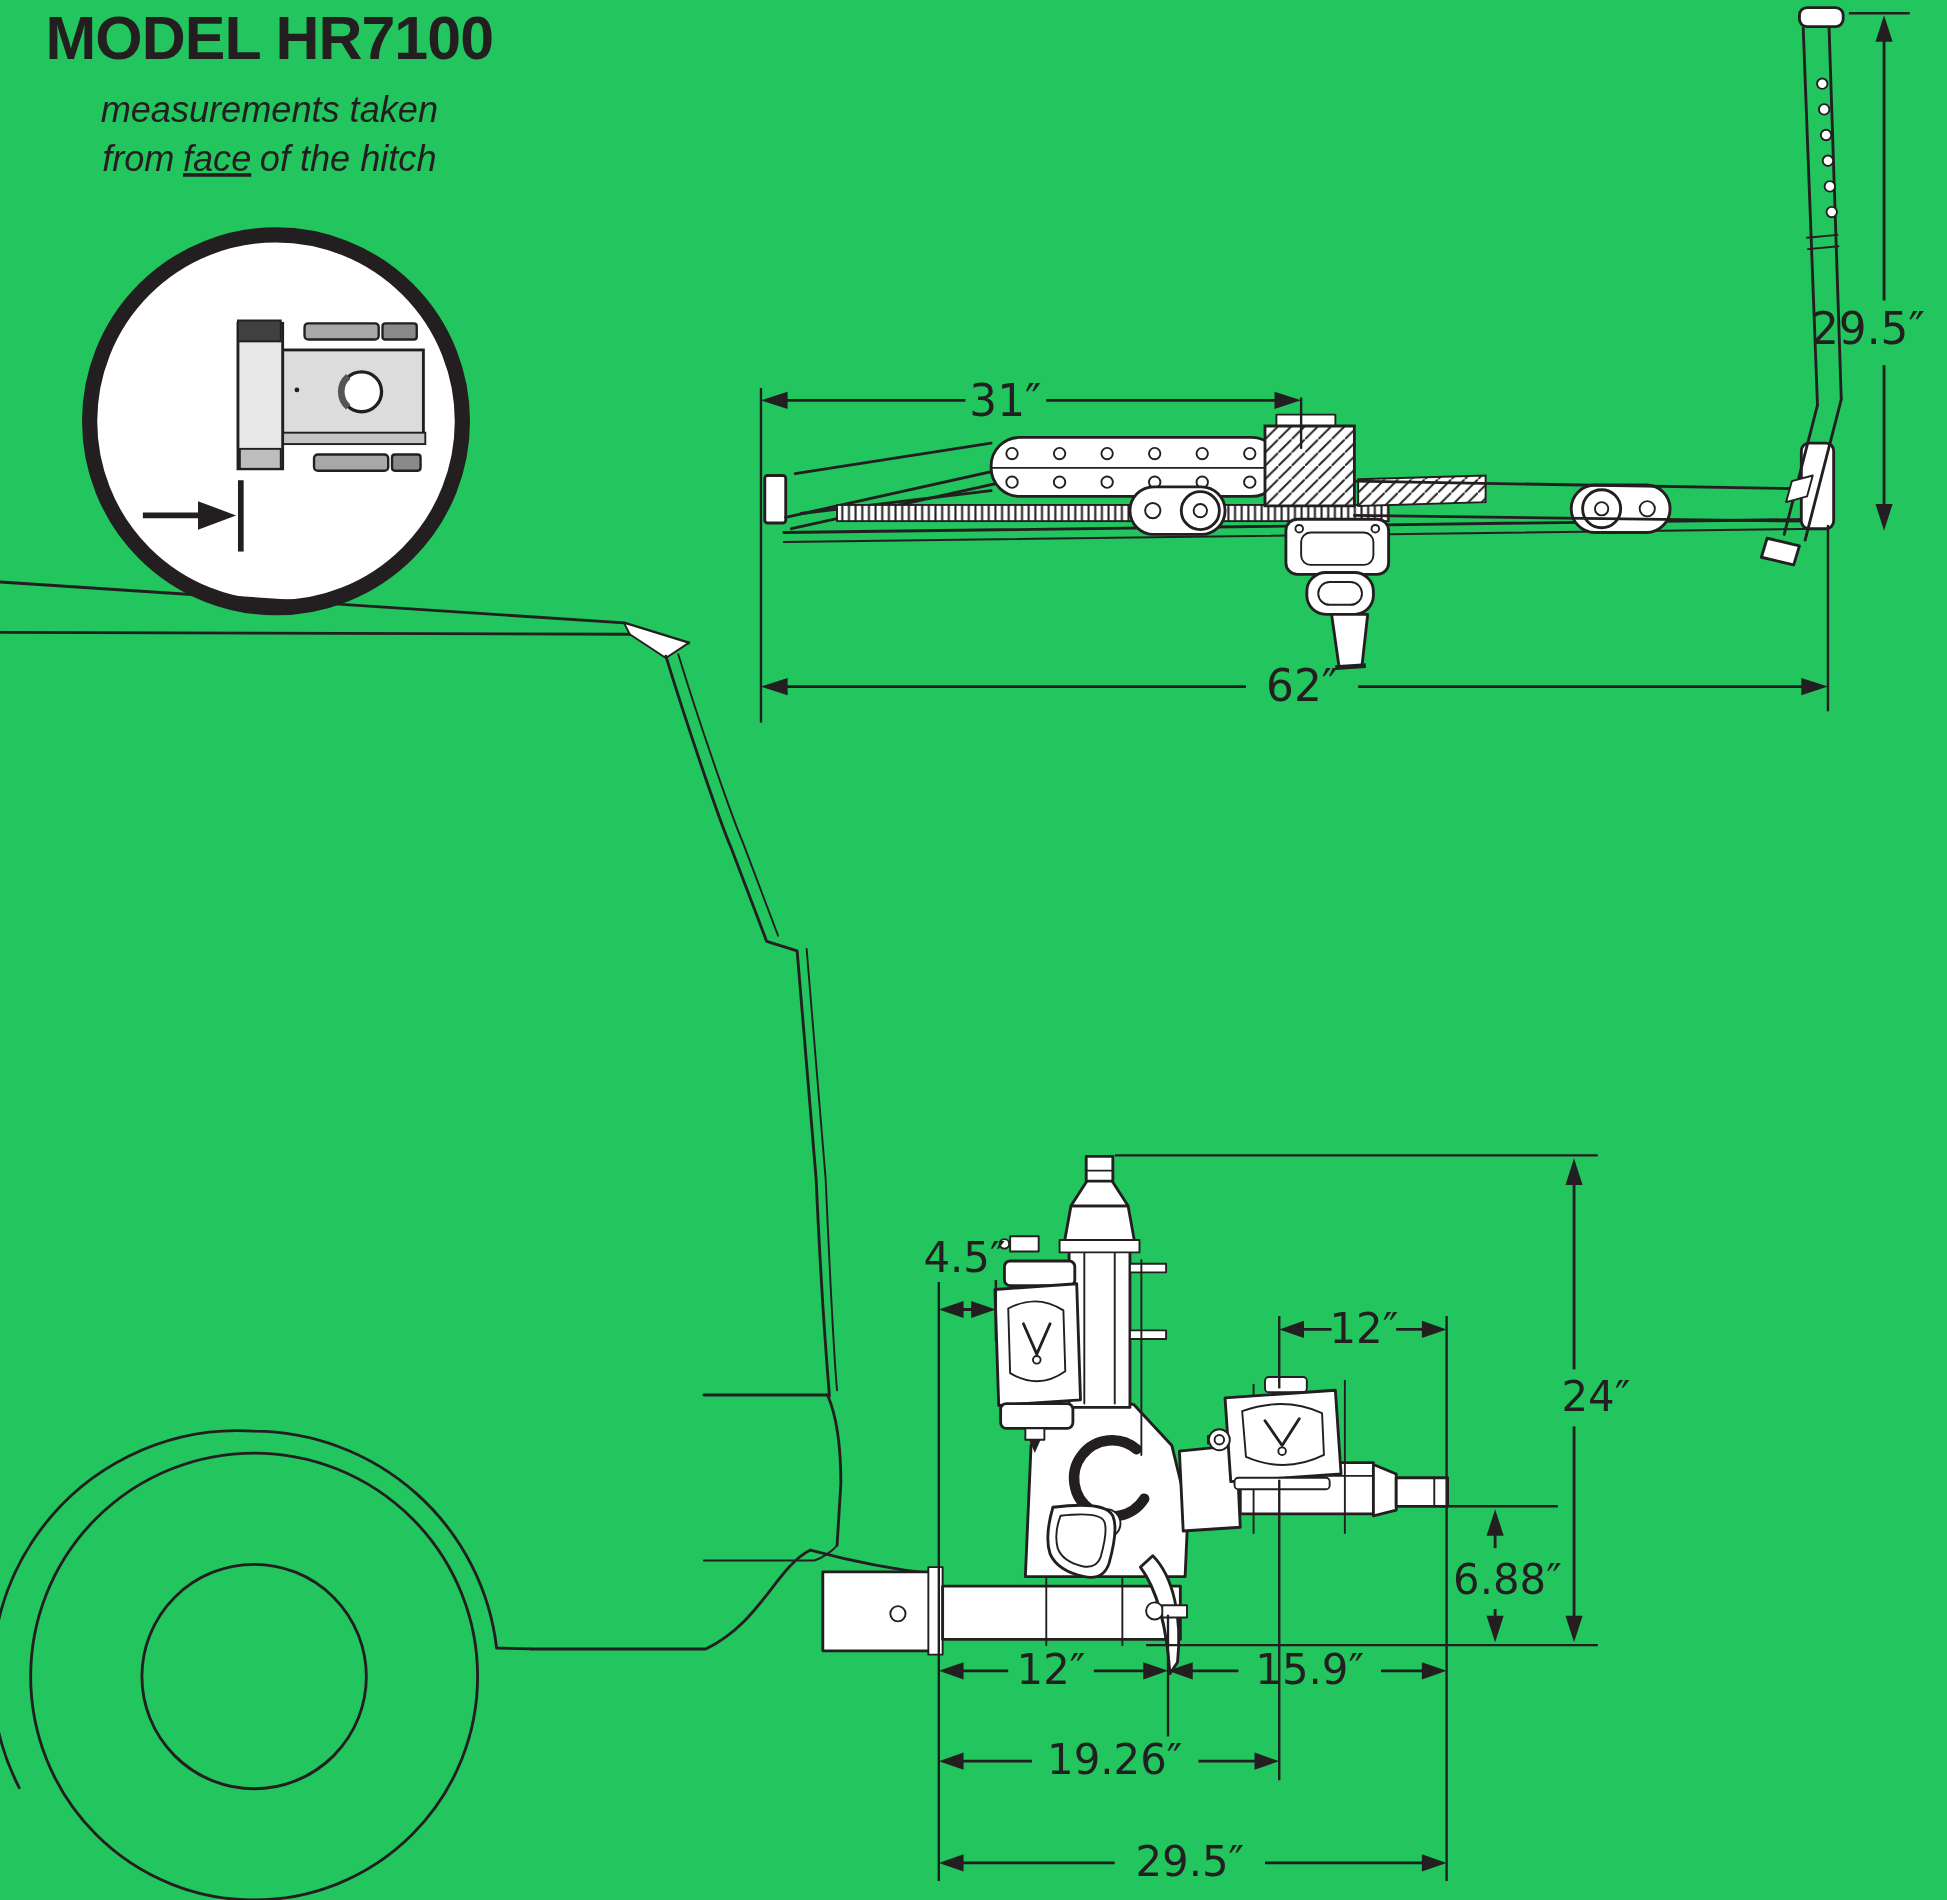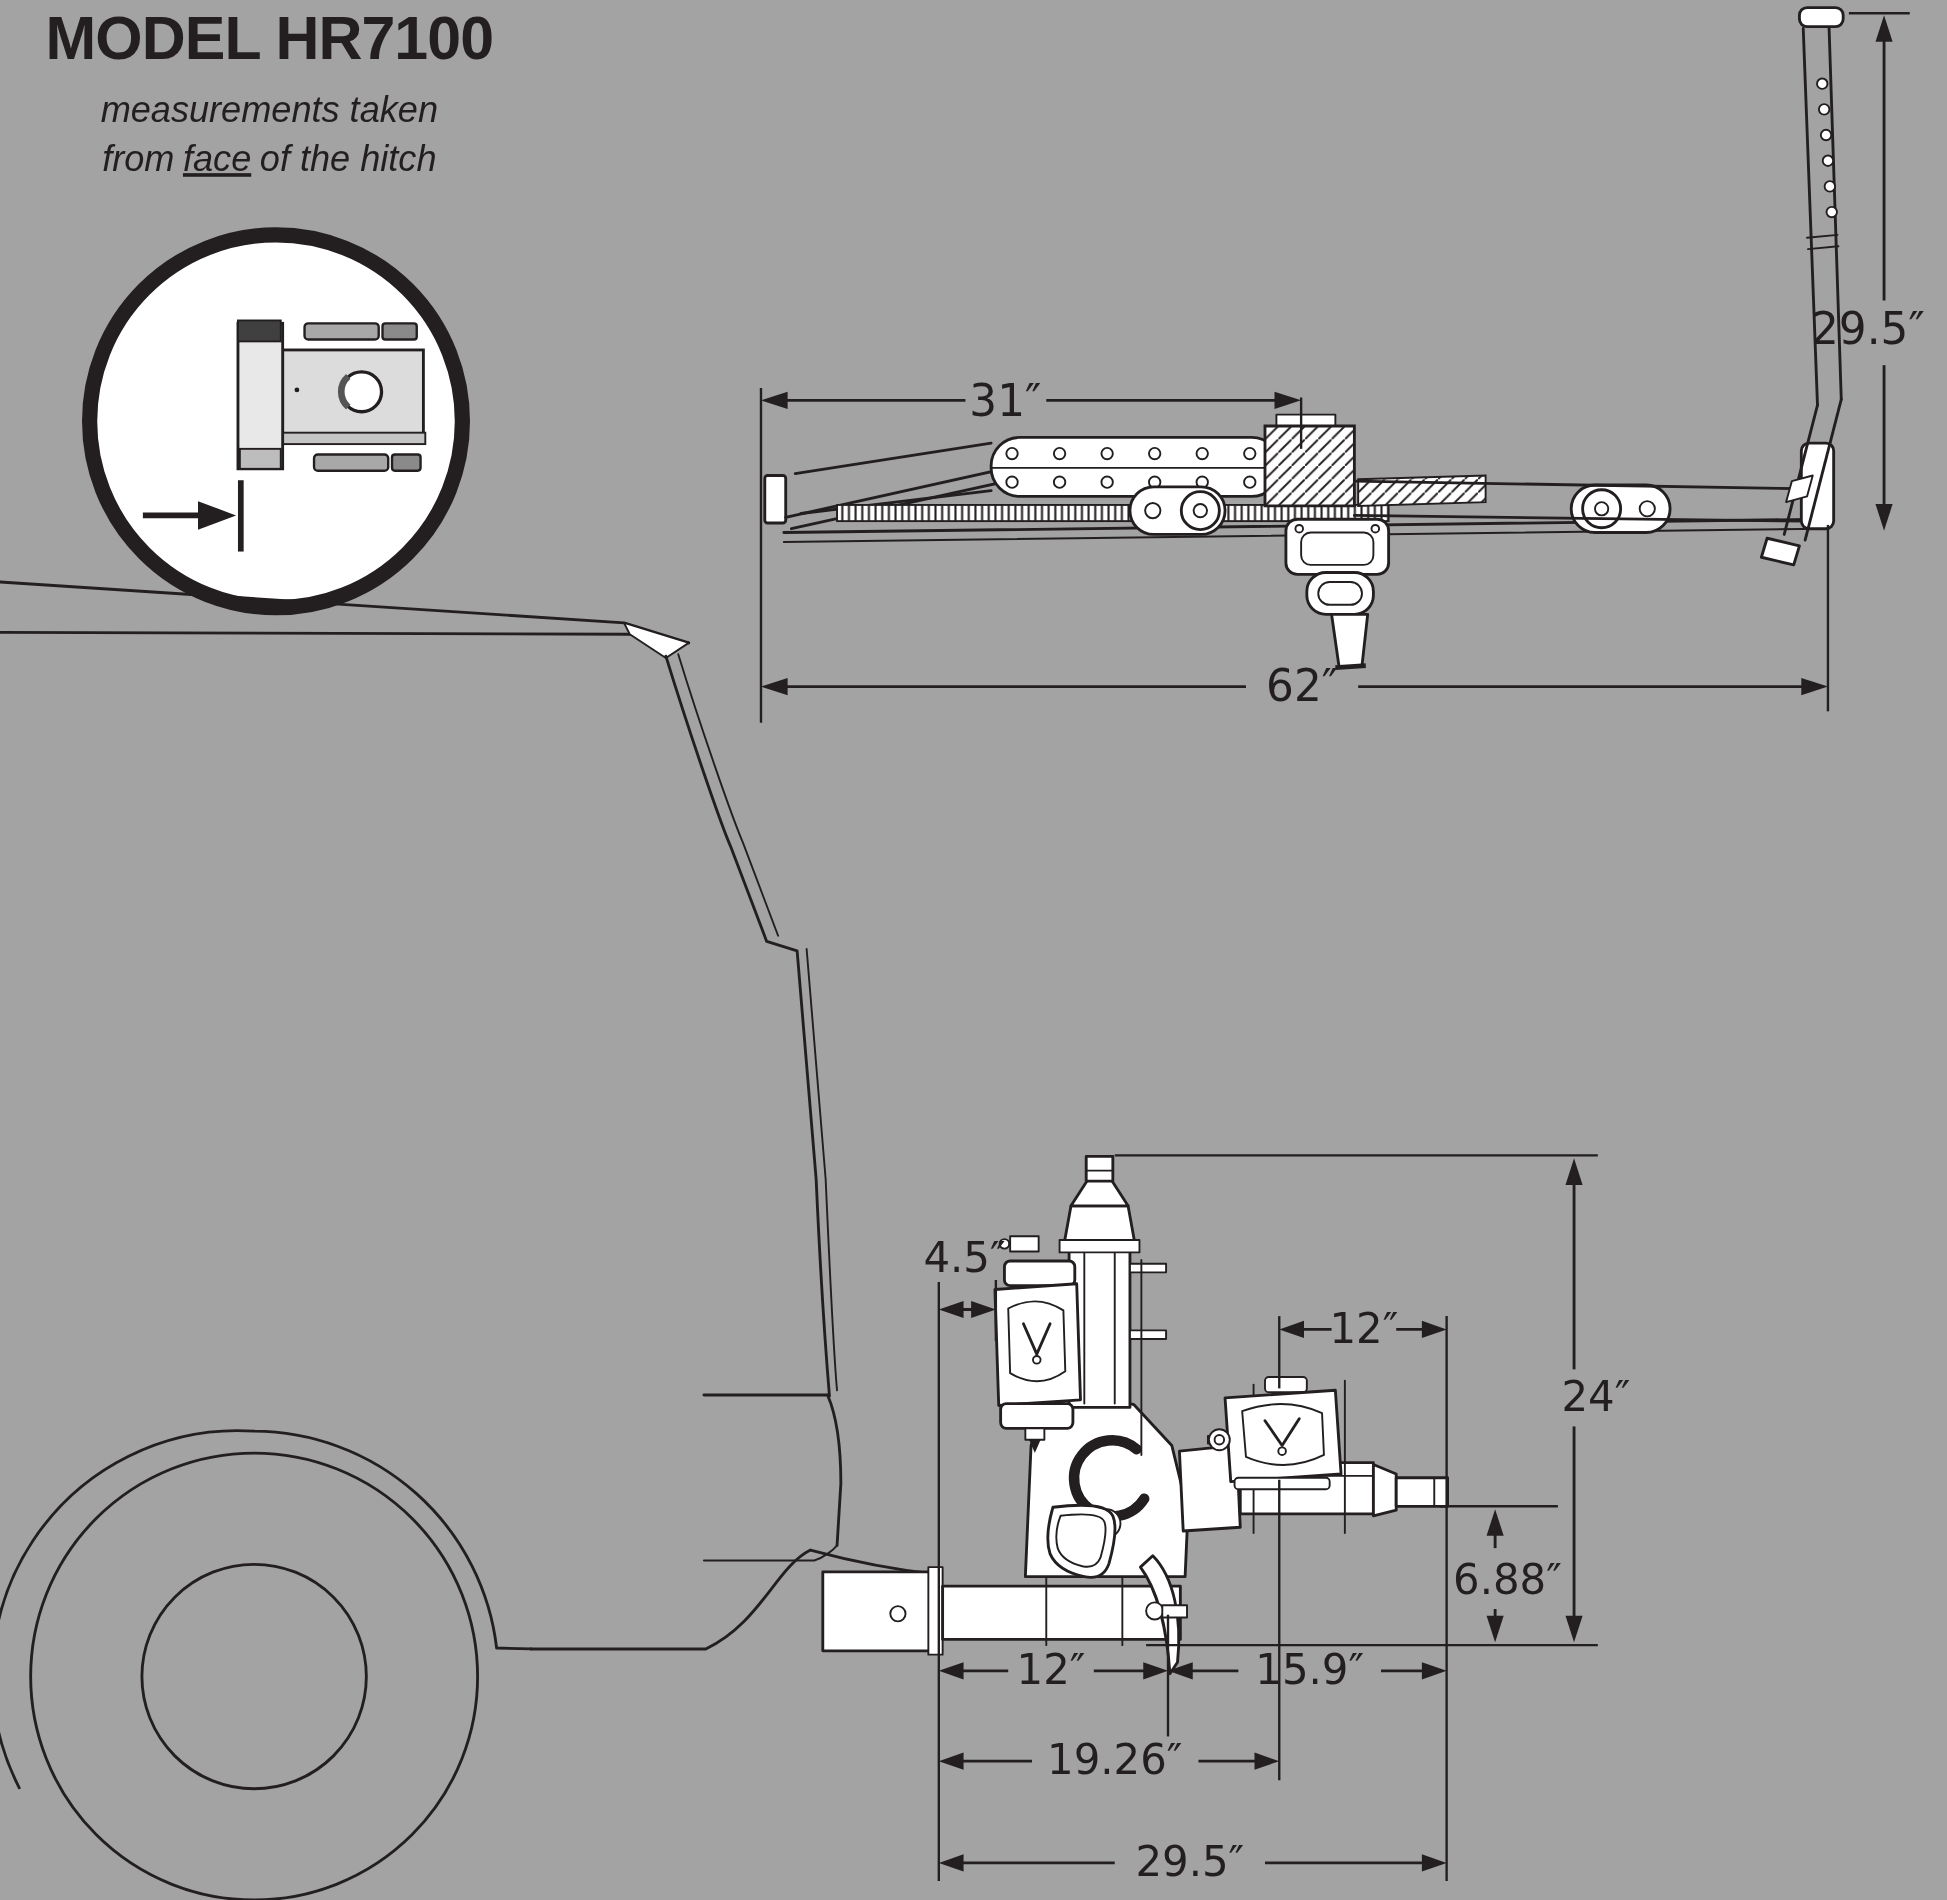--- a/index.html
+++ b/index.html
@@ -1,16 +1,16 @@
 <!DOCTYPE html>
 <html style="font-size:15px"><head>
 <meta charset="utf-8">
 <style>
   html,body{margin:0;padding:0;background:#ffffff;}
-  .canvas{width:1948px;height:1900px;position:relative;background:#a3a3a3;overflow:hidden;}
+  .canvas{width:1948px;height:1900px;position:relative;background:#22c55e;overflow:hidden;}
   svg{display:block;}
   
   .ln{stroke:#231f20;fill:none;stroke-width:3;stroke-linecap:round;stroke-linejoin:round;}
   .ln2{stroke:#231f20;fill:none;stroke-width:2;stroke-linecap:round;stroke-linejoin:round;}
   .fw{fill:#ffffff;stroke:#231f20;stroke-width:3;stroke-linejoin:round;}
   .fw2{fill:#ffffff;stroke:#231f20;stroke-width:2;stroke-linejoin:round;}
   .dim{stroke:#231f20;stroke-width:3;fill:none;}
   .ext{stroke:#231f20;stroke-width:2.5;fill:none;}
   .arr{fill:#231f20;stroke:none;}
   .dtxt{font-family:"DejaVu Sans","Liberation Sans",sans-serif;font-size:46px;fill:#231f20;}

